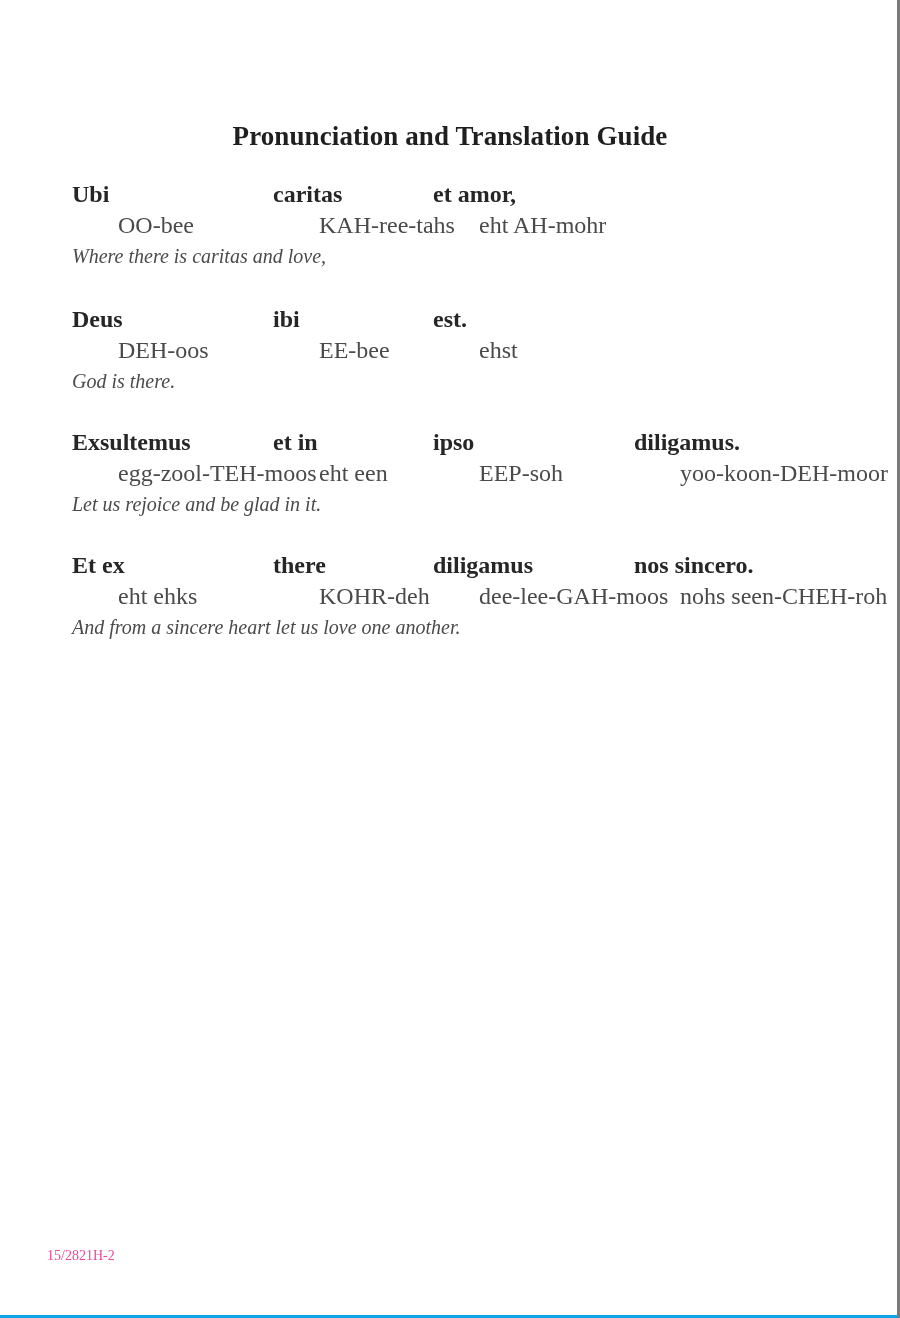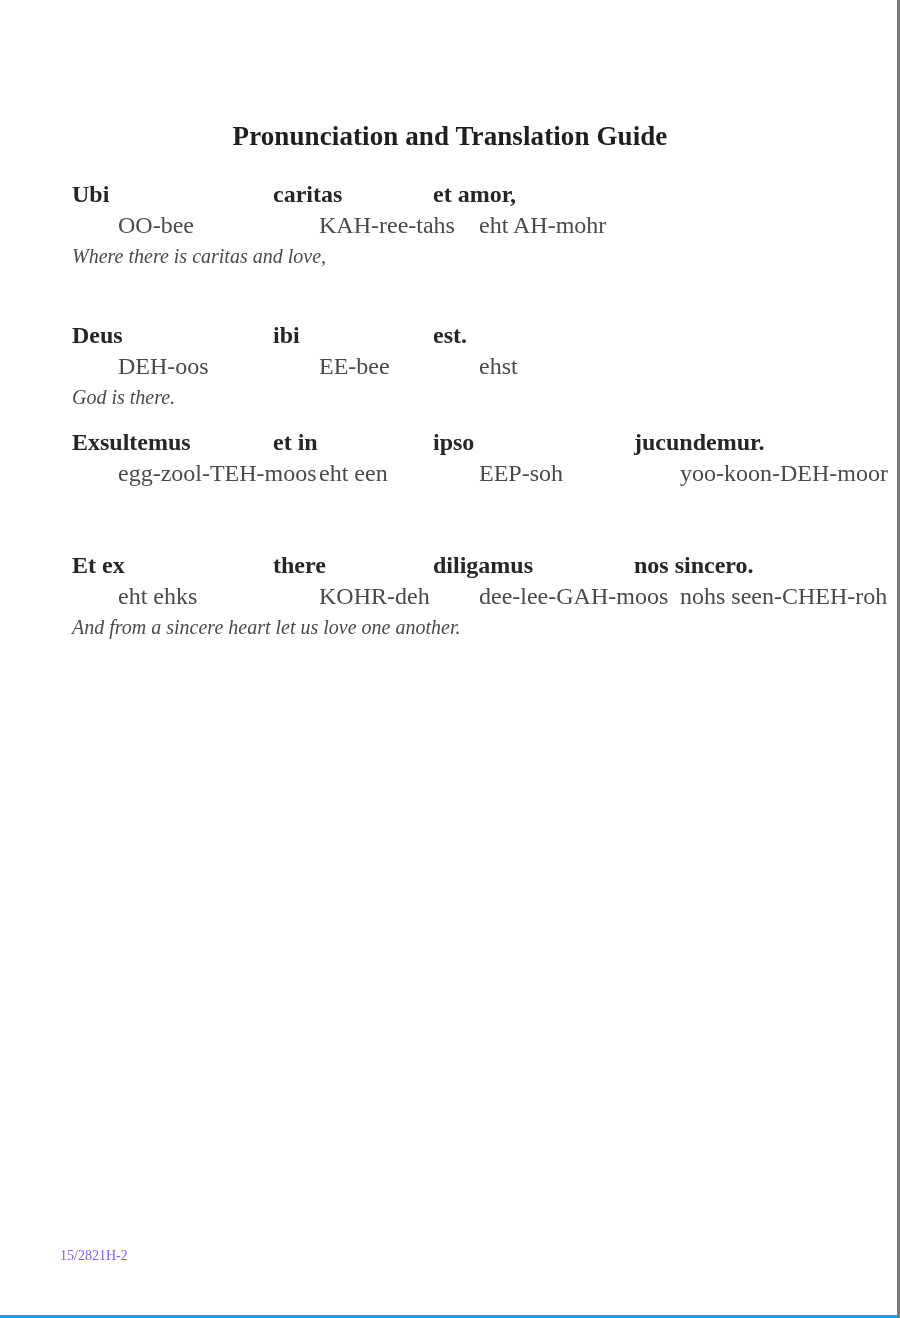--- a/index.html
+++ b/index.html
@@ -66,24 +66,24 @@
     }
     .trans {
       font-style: italic;
       font-size: 20px;
       color: #4a4a4a;
       line-height: 26px;
       white-space: nowrap;
     }
     .footer {
       position: absolute;
-      left: 60px;
+      left: 47px;
       top: 1248px;
       font-size: 14px;
-      color: #8b5cf6;
+      color: #ec4899;
     }
   </style>
 </head>
 <body>
 
 <div class="page">
 
   <div class="title">Pronunciation and Translation Guide</div>
 
   <div class="stanza" style="top:181px;">
@@ -93,47 +93,48 @@
       <span class="cell c2">et amor,</span>
     </div>
     <div class="row phon">
       <span class="cell c0">OO-bee</span>
       <span class="cell c1">KAH-ree-tahs</span>
       <span class="cell c2">eht AH-mohr</span>
     </div>
     <div class="trans">Where there is caritas and love,</div>
   </div>
 
-  <div class="stanza" style="top:322px;">
+  <div class="stanza" style="top:306px;">
     <div class="row latin">
       <span class="cell c0">Deus</span>
       <span class="cell c1">ibi</span>
       <span class="cell c2">est.</span>
     </div>
     <div class="row phon">
       <span class="cell c0">DEH-oos</span>
       <span class="cell c1">EE-bee</span>
       <span class="cell c2">ehst</span>
     </div>
     <div class="trans">God is there.</div>
   </div>
 
   <div class="stanza" style="top:429px;">
     <div class="row latin">
       <span class="cell c0">Exsultemus</span>
       <span class="cell c1">et in</span>
       <span class="cell c2">ipso</span>
-      <span class="cell c3">jucundemur.</span>
+      <span class="cell c3">diligamus.</span>
     </div>
     <div class="row phon">
       <span class="cell c0">egg-zool-TEH-moos</span>
       <span class="cell c1">eht een</span>
       <span class="cell c2">EEP-soh</span>
       <span class="cell c3">yoo-koon-DEH-moor</span>
     </div>
+    <div class="trans">Let us rejoice and be glad in it.</div>
   </div>
 
   <div class="stanza" style="top:552px;">
     <div class="row latin">
       <span class="cell c0">Et ex</span>
       <span class="cell c1">there</span>
       <span class="cell c2">diligamus</span>
       <span class="cell c3">nos sincero.</span>
     </div>
     <div class="row phon">

